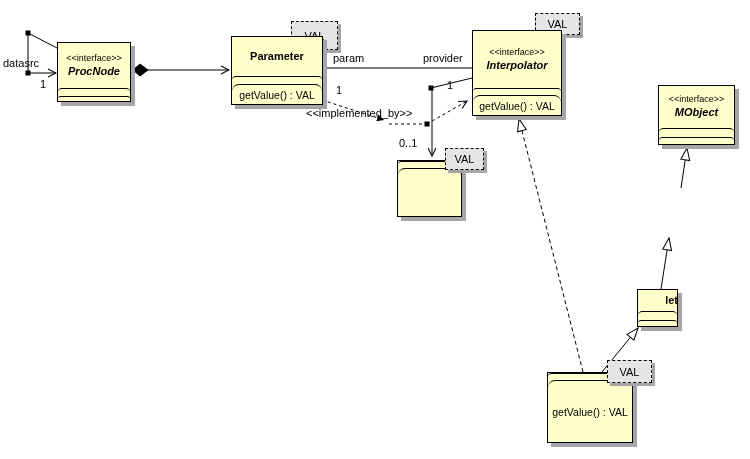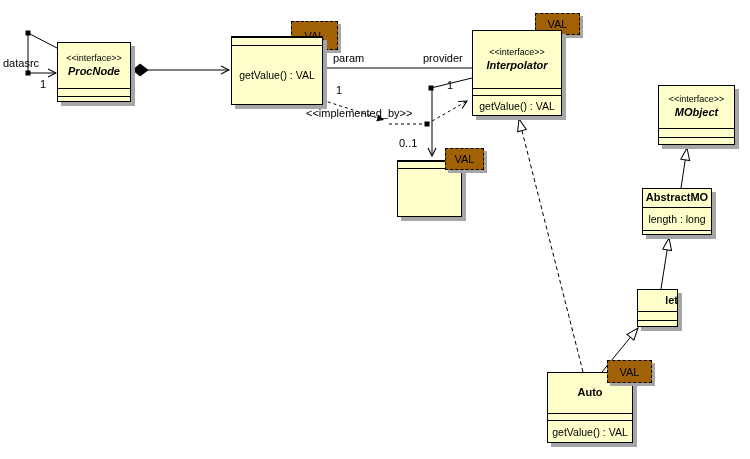--- a/index.html
+++ b/index.html
@@ -15,24 +15,24 @@
   }
   .uml-title {
     display:flex; flex-direction:column; align-items:center; justify-content:center;
     gap:3px; line-height:1.05; overflow:hidden;
   }
   .uml-stereo { font-size:9px; color:#000; white-space:nowrap; }
   .uml-cname  { font-size:11px; font-weight:bold; color:#000; white-space:nowrap; }
   .iface .uml-cname { font-style:italic;text-align:center; }
   .uml-comp {
     border-top:1px solid #000; display:flex; align-items:center; justify-content:center;
-    font-size:10.5px; color:#000; overflow:hidden; white-space:nowrap;
+    font-size:10.5px; color:#000; overflow:hidden; white-space:nowrap;border-radius:7px;
   }
   .tpl-box {
-    position:absolute; box-sizing:border-box; background:#a16207;
+    position:absolute; box-sizing:border-box; background:#e5e5e5;
     border:1px dashed #000; box-shadow:3px 3px 0 #a6a6a6;
     display:flex; align-items:center; justify-content:center;
     font-size:11px; color:#000;
   }
   .tpl-behind { z-index:2; }
   .tpl-front  { z-index:4; }
   text { font-family:"Liberation Sans", sans-serif; font-size:11px; fill:#000; }
 </style>
 </head>
 <body>
@@ -98,20 +98,23 @@
   <div class="uml-box iface" style="left:57px; top:42px; width:74px; height:60px;">
     <div class="uml-title" style="height:45px;">
       <span class="uml-stereo">&lt;&lt;interface&gt;&gt;</span>
       <span class="uml-cname">ProcNode</span>
     </div>
     <div class="uml-comp" style="height:7px;"></div>
     <div class="uml-comp" style="flex:1;"></div>
   </div>
 
   <div class="uml-box" style="left:231px; top:36px; width:92px; height:69px;">
+    <div class="uml-title" style="height:39px;">
+      <span class="uml-cname">Parameter</span>
+    </div>
     <div class="uml-comp" style="height:7px;"></div>
     <div class="uml-comp" style="flex:1;">
       <span>getValue() : VAL</span>
     </div>
   </div>
 
   <div class="uml-box iface" style="left:472px; top:30px; width:90px; height:86px;">
     <div class="uml-title" style="height:57px;">
       <span class="uml-stereo">&lt;&lt;interface&gt;&gt;</span>
       <span class="uml-cname">Interpolator</span>
@@ -129,42 +132,30 @@
 
   <div class="uml-box iface" style="left:658px; top:85px; width:77px; height:60px;">
     <div class="uml-title" style="height:42px;">
       <span class="uml-stereo">&lt;&lt;interface&gt;&gt;</span>
       <span class="uml-cname">MObject</span>
     </div>
     <div class="uml-comp" style="height:8px;"></div>
     <div class="uml-comp" style="flex:1;"></div>
   </div>
 
-  <div class="uml-box" style="left:642px; top:188px; width:70px; height:47px;">
-    <div class="uml-title" style="height:18px;">
-      <span class="uml-cname">AbstractMO</span>
-    </div>
-    <div class="uml-comp" style="height:22px;">
-      <span>length : long</span>
-    </div>
-    <div class="uml-comp" style="flex:1;"></div>
-  </div>
 
   <div class="uml-box" style="left:637px; top:289px; width:41px; height:38px;">
     <div class="uml-title" style="height:21px;margin-left:28px;">
       <span class="uml-cname">Meta</span>
     </div>
     <div class="uml-comp" style="height:8px;"></div>
     <div class="uml-comp" style="flex:1;"></div>
   </div>
 
   <div class="uml-box" style="left:547px; top:372px; width:86px; height:71px;">
-    <div class="uml-title" style="height:40px;">
-      <span class="uml-cname">Auto</span>
-    </div>
     <div class="uml-comp" style="height:6px;"></div>
     <div class="uml-comp" style="flex:1;">
       <span>getValue() : VAL</span>
     </div>
   </div>
 
   <div class="tpl-box tpl-front" style="left:445px; top:148px; width:39px; height:22px;">
     <span>VAL</span>
   </div>
   <div class="tpl-box tpl-front" style="left:607px; top:360px; width:45px; height:23px;">

